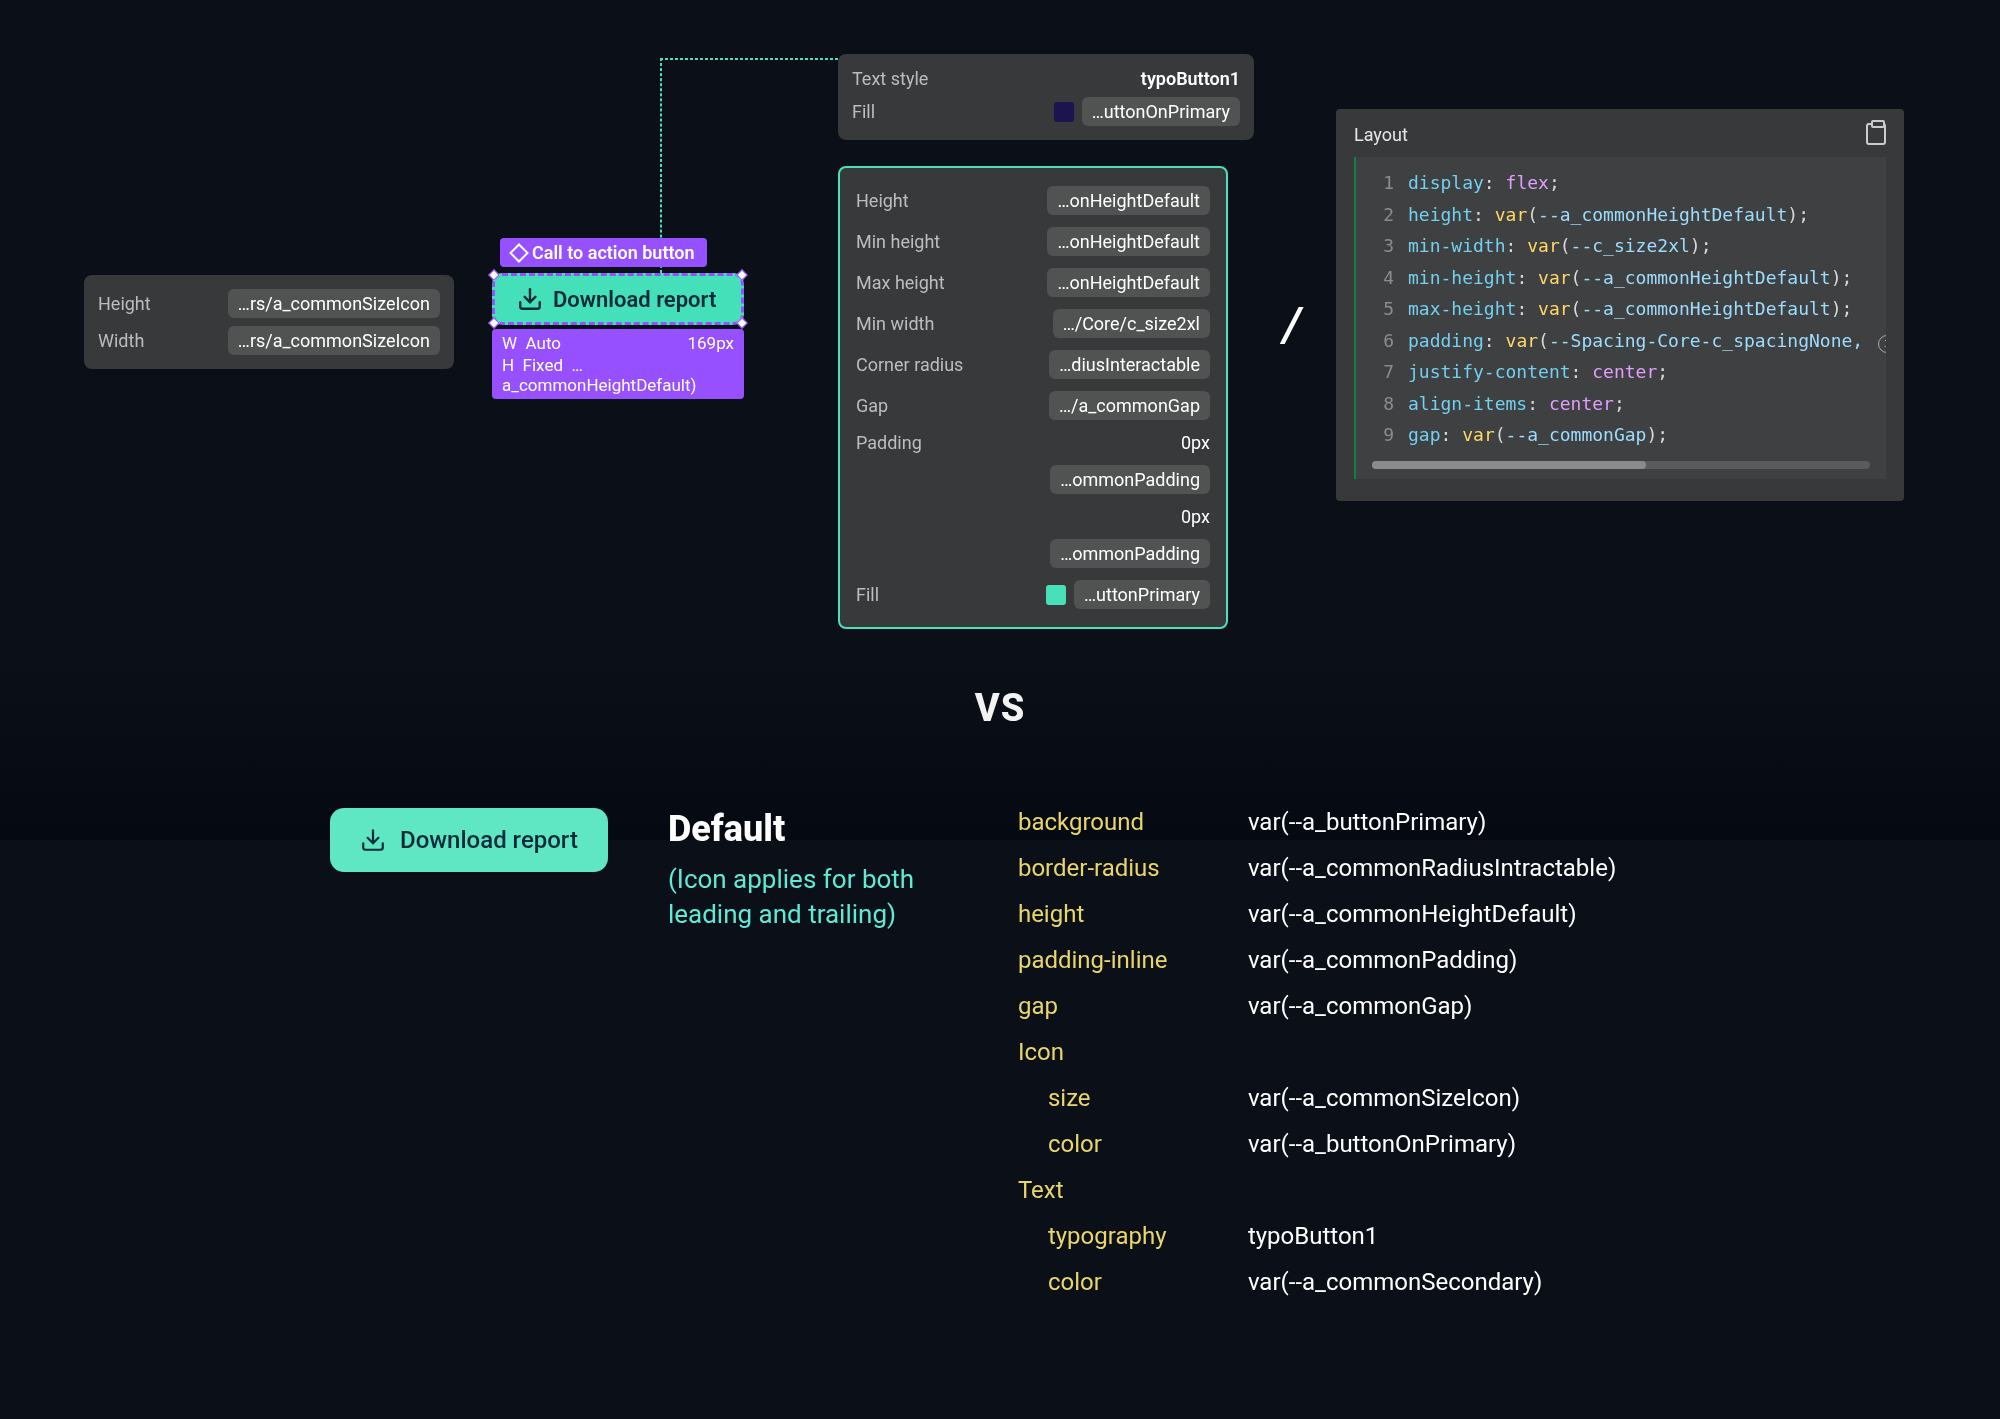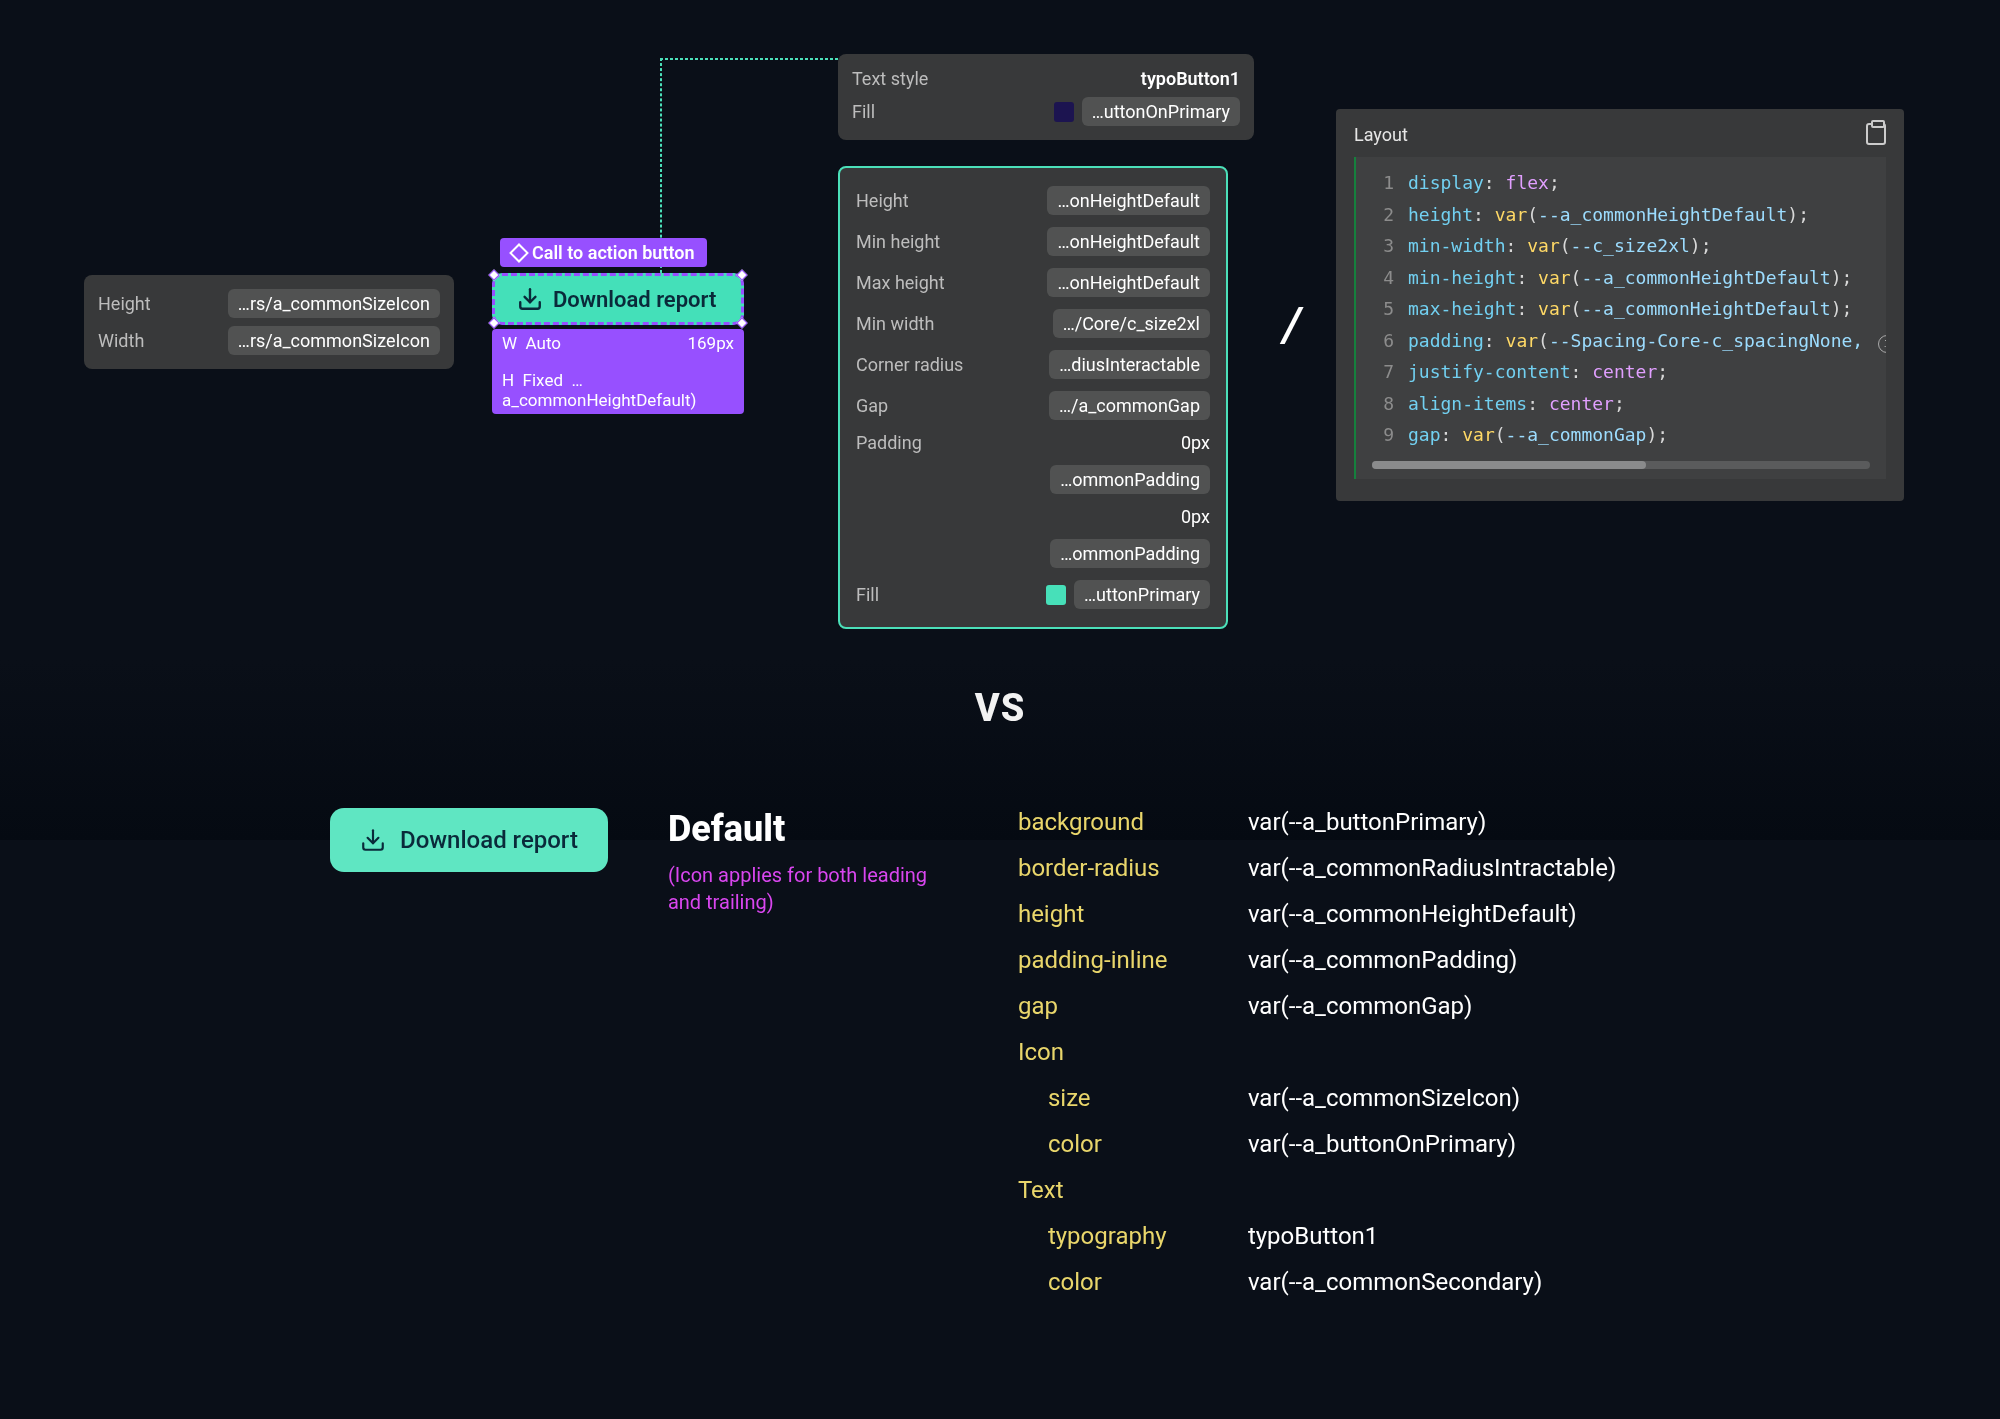--- a/index.html
+++ b/index.html
@@ -99,21 +99,21 @@
   .handle.bl{bottom:-5px;left:-5px}.handle.br{bottom:-5px;right:-5px}
   .wh-strip {
     background: #9750ff;
     color: #fff;
     font-size: 17px;
     padding: 4px 10px;
     border-radius: 4px;
     margin-top: 4px;
     display: flex;
     flex-direction: column;
-    gap: 17px;
+    gap: 2px;
   }
   .wh-line { display: flex; justify-content: space-between; }
 
   
   .text-style-panel {
     left: 838px;
     top: 54px;
     width: 416px;
   }
   .swatch {
@@ -238,22 +238,22 @@
     gap: 14px;
     height: fit-content;
   }
   .default-col h2 {
     font-size: 36px;
     font-weight: 800;
     color: #fff;
     margin-bottom: 12px;
   }
   .default-col p {
-    font-size: 20px;
-    color: #d946ef;
+    font-size: 26px;
+    color: #5eead4;
     line-height: 1.35;
   }
   .token-table {
     display: grid;
     grid-template-columns: 230px auto;
     row-gap: 18px;
     font-size: 24px;
   }
   .tk { color: #e9d66b; }
   .tk.indent { padding-left: 30px; }

